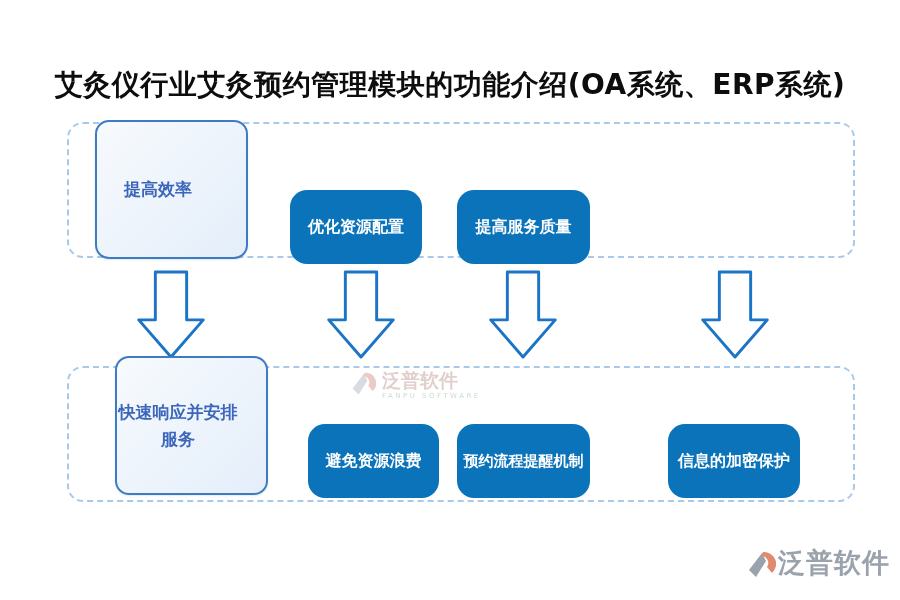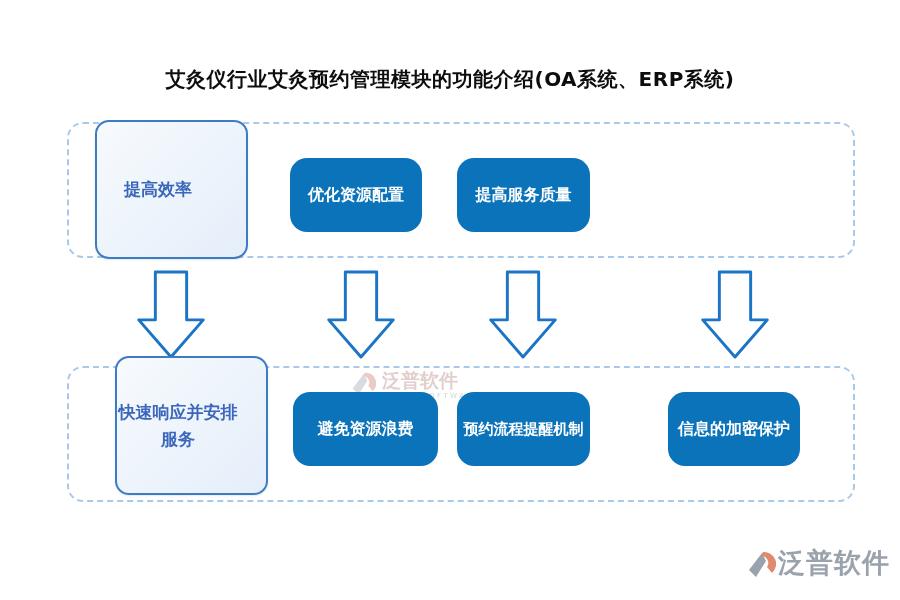--- a/index.html
+++ b/index.html
@@ -1,21 +1,21 @@
 <!DOCTYPE html>
 <html><head>
 <meta charset="utf-8">
 <style>
   html,body{margin:0;padding:0;background:#ffffff;}
   body{width:900px;height:600px;overflow:hidden;font-family:"DejaVu Sans","Liberation Sans",sans-serif;}
   .canvas{position:relative;width:900px;height:600px;background:#ffffff;}
 
   .title{
     position:absolute;top:66px;left:0;width:900px;text-align:center;
-    font-size:20px;font-weight:bold;color:#0d0d0d;letter-spacing:0.5px;
+    font-size:28px;font-weight:bold;color:#0d0d0d;letter-spacing:0.5px;
     font-family:"DejaVu Sans","Liberation Sans",sans-serif;
   }
 
   .dashed-rect{
     position:absolute;left:67px;width:784px;height:132px;
     border:2px dashed #a9c9ea;border-radius:16px;background:transparent;z-index:0;
   }
   .dashed-rect.top{top:122px;}
   .dashed-rect.bottom{top:366px;}
 
@@ -27,21 +27,21 @@
     color:#3b66bb;font-size:17px;font-weight:bold;text-align:center;z-index:2;
     box-shadow:0 1px 2px rgba(60,110,180,0.15);
   }
   .soft-box.top{top:120px;}
   .soft-box.bottom{top:356px;margin-left:20px;}
   .soft-box .inner{width:122px;line-height:1.55;}
 
   .pill{
     position:absolute;height:74px;background:#0a73ba;border-radius:17px;
     color:#ffffff;font-size:16px;font-weight:bold;text-align:center;
-    display:flex;align-items:center;justify-content:center;z-index:2;
+    display:flex;align-items:center;justify-content:center;z-index:2;margin-top:32px;
   }
   .pill.row-top{top:158px;}
   .pill.row-bottom{top:392px;}
   .pill.tight{font-size:15px;}
 
   .arrow{position:absolute;top:270px;width:70px;height:90px;z-index:1;}
 
   .watermark{
     position:absolute;left:350px;top:370px;z-index:1;opacity:0.55;
     display:flex;align-items:flex-start;gap:6px;
@@ -97,21 +97,21 @@
     <div>
       <div class="wm-name">泛普软件</div>
       <div class="wm-sub">FANPU SOFTWARE</div>
     </div>
   </div>
 
   <div class="dashed-rect bottom"></div>
   <div class="soft-box bottom">
     <div class="inner">快速响应并安排服务</div>
   </div>
-  <div class="pill row-bottom" style="left:293px;width:145px;text-align:center;">
+  <div class="pill row-bottom" style="left:308px;width:131px;text-align:center;">
     <span>避免资源浪费</span>
   </div>
   <div class="pill row-bottom tight" style="left:457px;width:133px;">
     <span>预约流程提醒机制</span>
   </div>
   <div class="pill row-bottom" style="left:668px;width:132px;">
     <span>信息的加密保护</span>
   </div>
 
   <div class="footer-logo">

